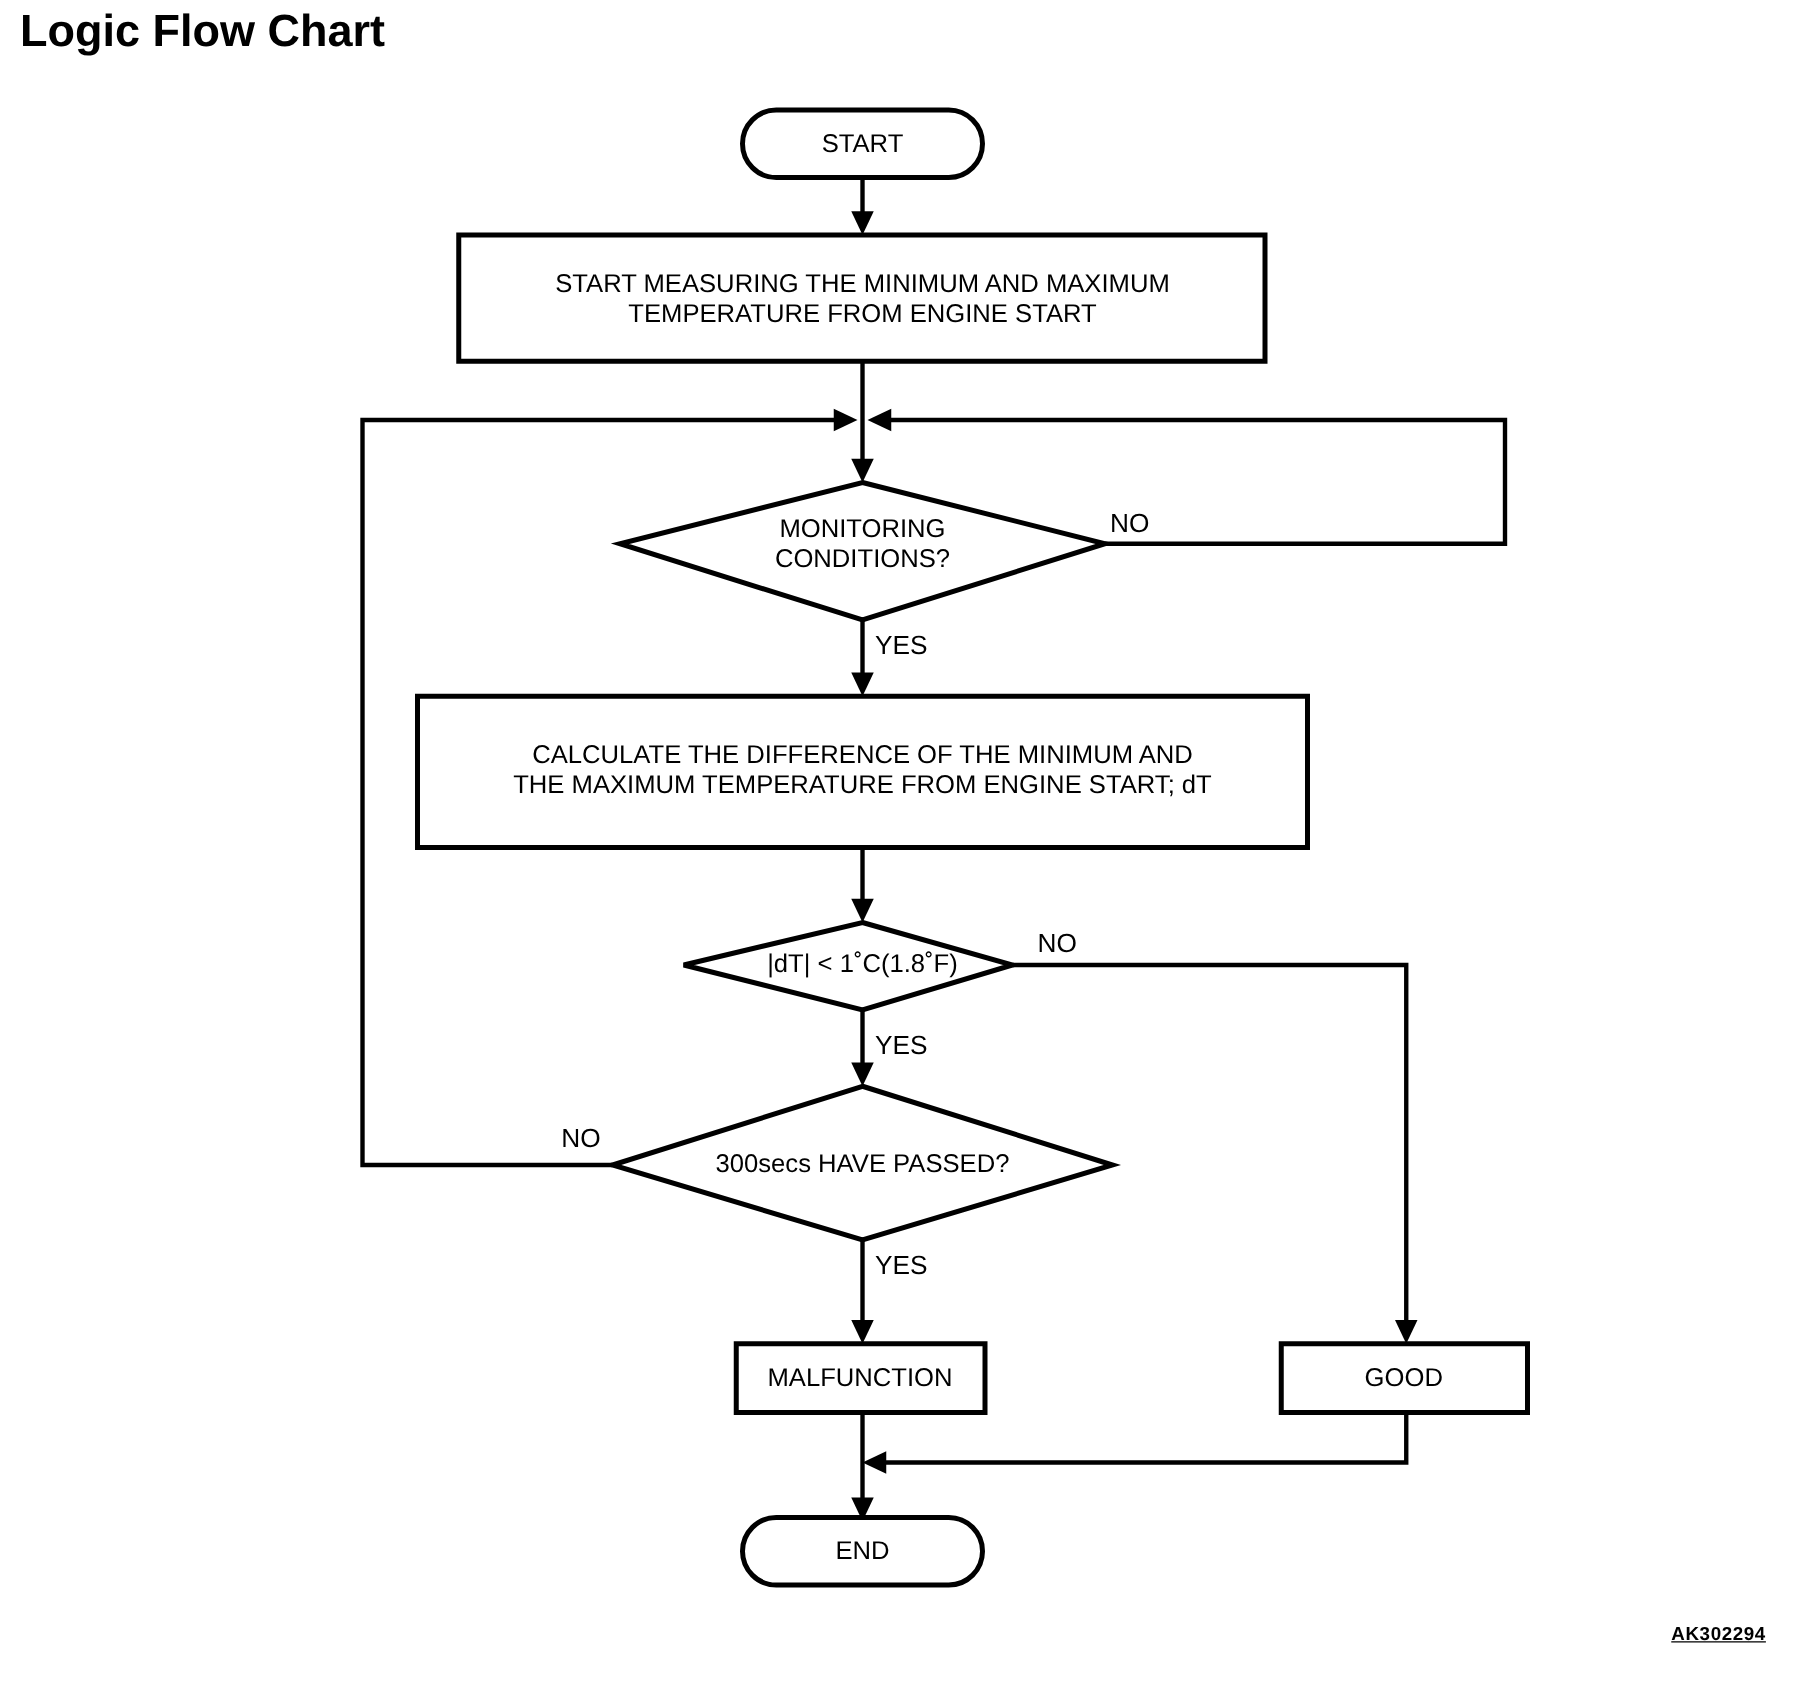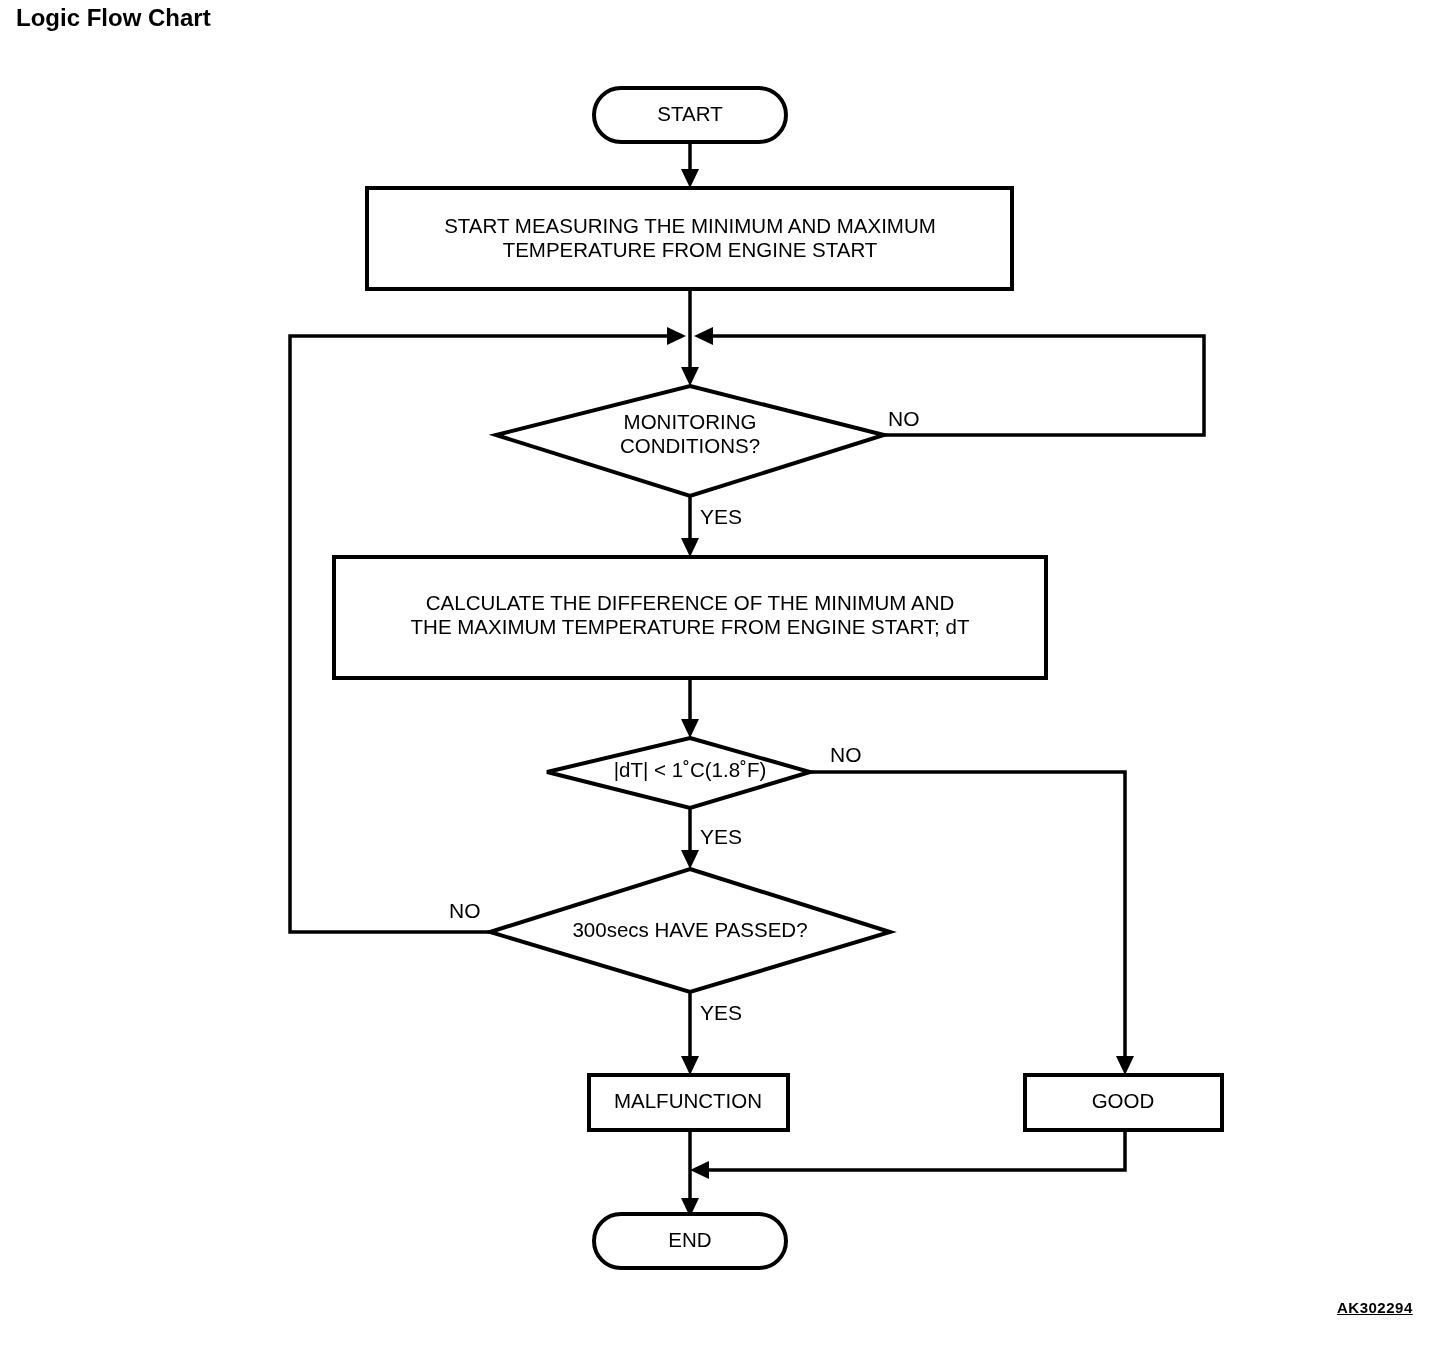--- a/index.html
+++ b/index.html
@@ -13,21 +13,21 @@
     height: 1356px;
     position: relative;
     font-family: "Liberation Sans", sans-serif;
     color: #000000;
     overflow: hidden;
   }
   #page-title {
     position: absolute;
     left: 16px;
     top: 4px;
-    font-size: 24px;
+    font-size: 36px;
     font-weight: bold;
     letter-spacing: 0px;
     white-space: nowrap;
   }
   #chart-svg {
     position: absolute;
     left: 0;
     top: 0;
     width: 1456px;
     height: 1356px;

